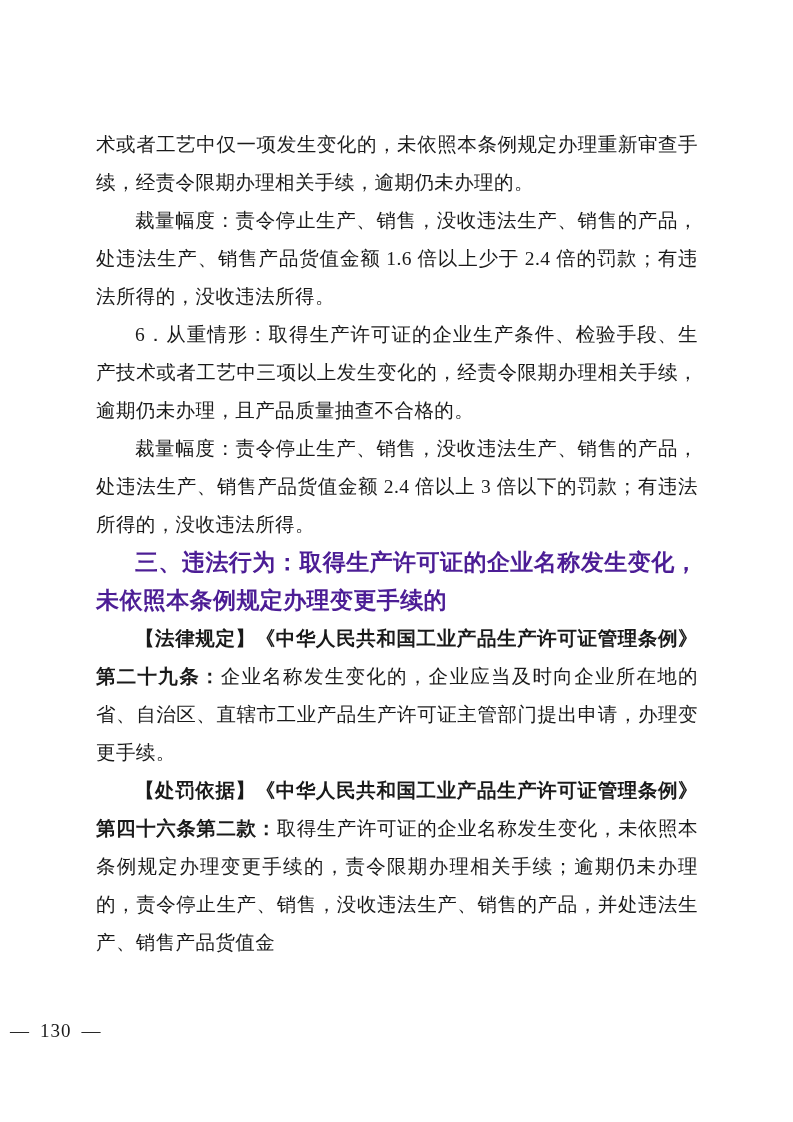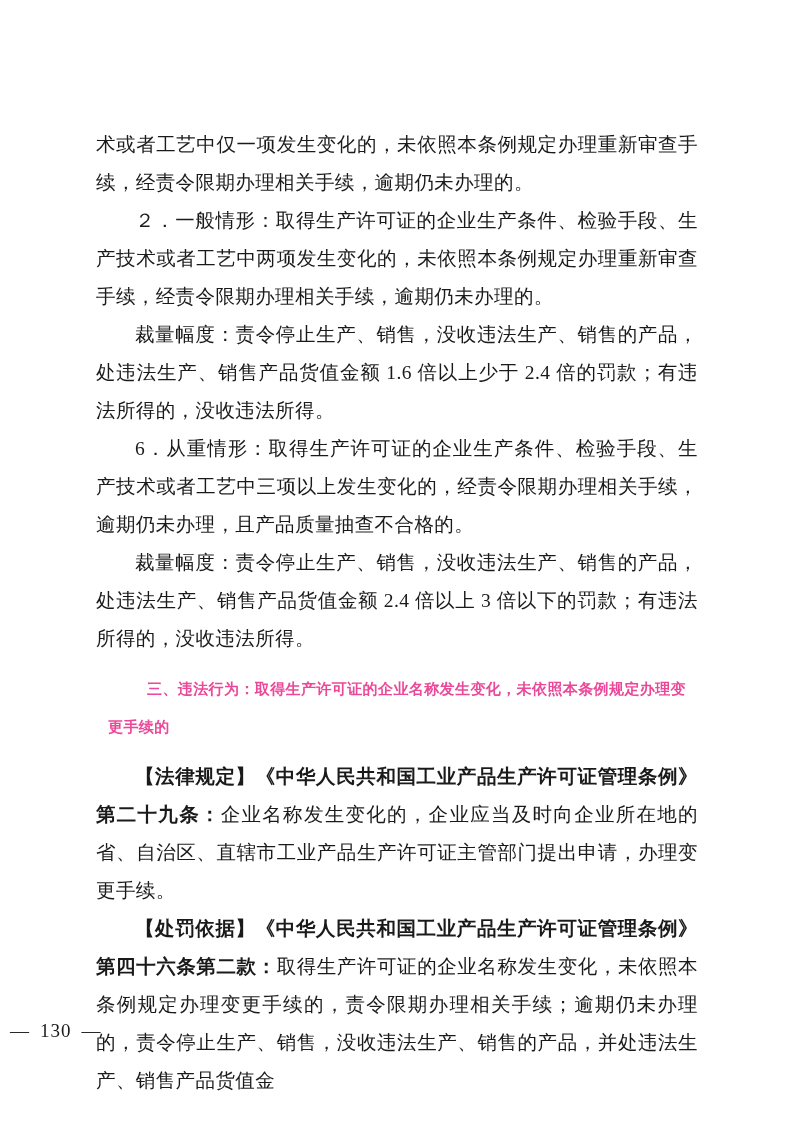--- a/index.html
+++ b/index.html
@@ -32,27 +32,27 @@
     margin: 0;
     color: #1a1a1a;
   }
   .indent {
     text-indent: 39px;
   }
   .noindent {
     text-indent: 0;
   }
   .heading {
-    font-size: 15px;
+    font-size: 23px;
     line-height: 38px;
     letter-spacing: 0.4px;
     text-indent: 39px;
-    margin: 12px;
+    margin: 0;
     font-weight: bold;
-    color: #ec4899;
+    color: #4c1d95;
     text-align: justify;
     text-justify: inter-ideograph;
   }
   .bold-run {
     font-weight: bold;
     font-family: Liberation Serif, serif;
   }
   .footer {
     position: absolute;
     left: 0;
@@ -70,21 +70,20 @@
 </style>
 </head>
 <body>
 
 <div class="page">
   <div class="content">
 
     <p class="para noindent">术或者工艺中仅一项发生变化的，未依照本条例规定办理重新审查手续，经责令限期办理相关手续，逾期仍未办理的。</p>
 
 
-    <p class="para indent">２．一般情形：取得生产许可证的企业生产条件、检验手段、生产技术或者工艺中两项发生变化的，未依照本条例规定办理重新审查手续，经责令限期办理相关手续，逾期仍未办理的。</p>
 
     <p class="para indent">裁量幅度：责令停止生产、销售，没收违法生产、销售的产品，处违法生产、销售产品货值金额 1.6 倍以上少于 2.4 倍的罚款；有违法所得的，没收违法所得。</p>
 
     <p class="para indent">6．从重情形：取得生产许可证的企业生产条件、检验手段、生产技术或者工艺中三项以上发生变化的，经责令限期办理相关手续，逾期仍未办理，且产品质量抽查不合格的。</p>
 
     <p class="para indent">裁量幅度：责令停止生产、销售，没收违法生产、销售的产品，处违法生产、销售产品货值金额 2.4 倍以上 3 倍以下的罚款；有违法所得的，没收违法所得。</p>
 
     <p class="heading">三、违法行为：取得生产许可证的企业名称发生变化，未依照本条例规定办理变更手续的</p>
 
     <p class="para indent"><span class="bold-run">【法律规定】《中华人民共和国工业产品生产许可证管理条例》第二十九条：</span><span>企业名称发生变化的，企业应当及时向企业所在地的省、自治区、直辖市工业产品生产许可证主管部门提出申请，办理变更手续。</span></p>

